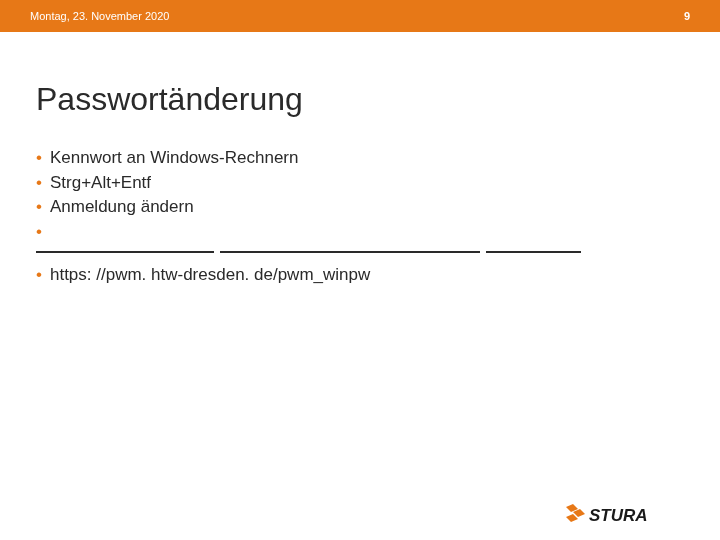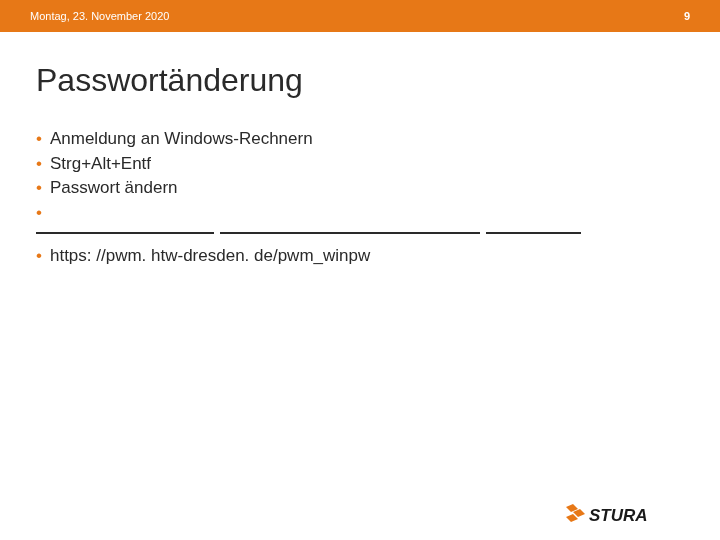--- a/index.html
+++ b/index.html
@@ -1,20 +1,20 @@
 <!DOCTYPE html>
 <html><head>
   <meta charset="utf-8">
   <style>
     * { margin: 0; padding: 0; box-sizing: border-box; }
     body { width: 720px; height: 540px; font-family: Arial, Helvetica, sans-serif; position: relative; background: #fff; }
     .header { height: 28px; background: #e77817; display: flex; align-items: center; justify-content: space-between; padding: 16px 30px; }
     .header-date { color: #fff; font-size: 11px; }
     .header-page { color: #fff; font-size: 11px; font-weight: bold; }
-    .content { padding: 30px 36px 0 36px; }
+    .content { padding: 30px 36px 0 36px; margin-top: 19px; }
     .title { font-size: 32px; font-weight: 400; color: #2a2a2a; margin-bottom: 28px; }
     .bullet-list { list-style: none; }
     .bullet-item { font-size: 17px; color: #2a2a2a; line-height: 1.45; display: flex; align-items: baseline; }
     .bullet-dot { color: #e77817; margin-right: 8px; font-size: 17px; }
     .divider-row { display: flex; margin: 6px 0 10px 0; }
     .divider-seg { height: 2px; background: #2a2a2a; }
     .seg1 { width: 178px; margin-right: 6px; }
     .seg2 { width: 260px; margin-right: 6px; }
     .seg3 { width: 95px; }
     .link { color: #2a2a2a; }
@@ -28,29 +28,29 @@
   <span class="header-date">Montag, 23. November 2020</span>
   <span class="header-page">9</span>
 </div>
 
 <div class="content">
   <h1 class="title">Passwortänderung</h1>
 
   <ul class="bullet-list">
     <li class="bullet-item">
       <span class="bullet-dot">•</span>
-      <span>Anmeldung an Windows-Rechnern</span>
+      <span>Kennwort an Windows-Rechnern</span>
     </li>
     <li class="bullet-item">
       <span class="bullet-dot">•</span>
       <span>Strg+Alt+Entf</span>
     </li>
     <li class="bullet-item">
       <span class="bullet-dot">•</span>
-      <span>Passwort ändern</span>
+      <span>Anmeldung ändern</span>
     </li>
     <li class="bullet-item">
       <span class="bullet-dot">•</span>
     </li>
   </ul>
 
   <div class="divider-row">
     <div class="divider-seg seg1"></div>
     <div class="divider-seg seg2"></div>
     <div class="divider-seg seg3"></div>

